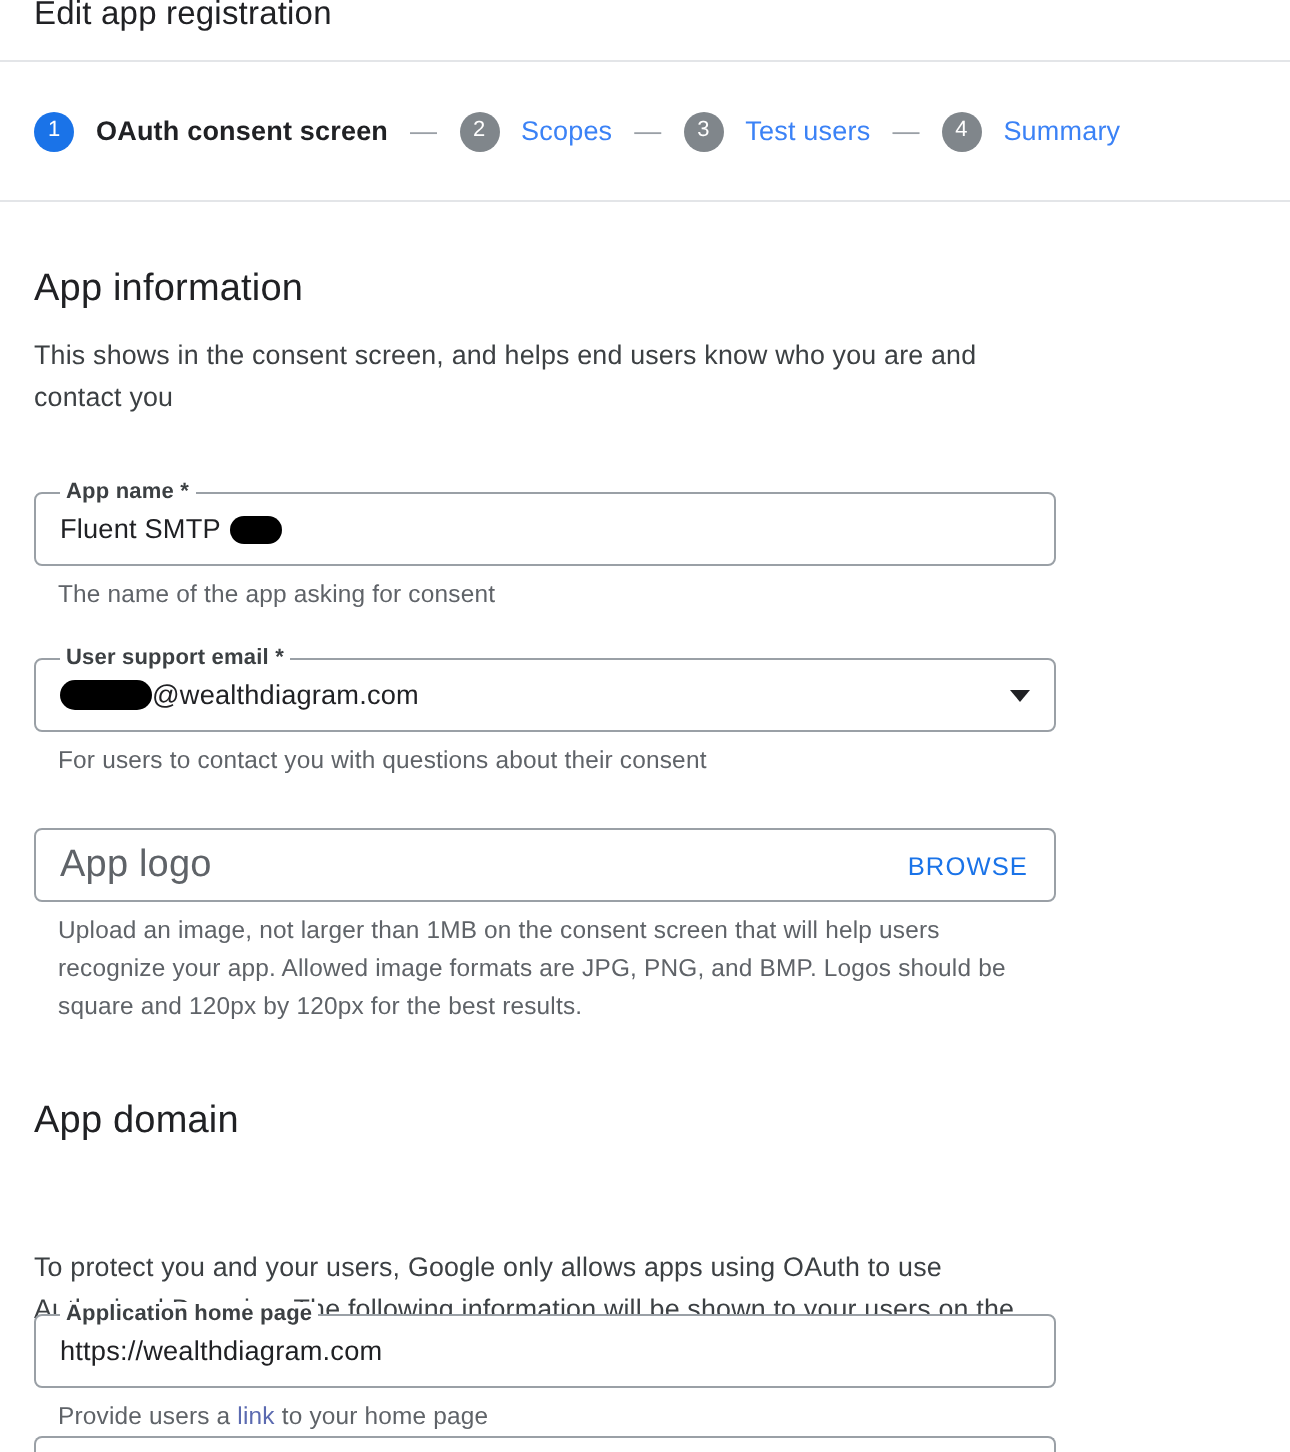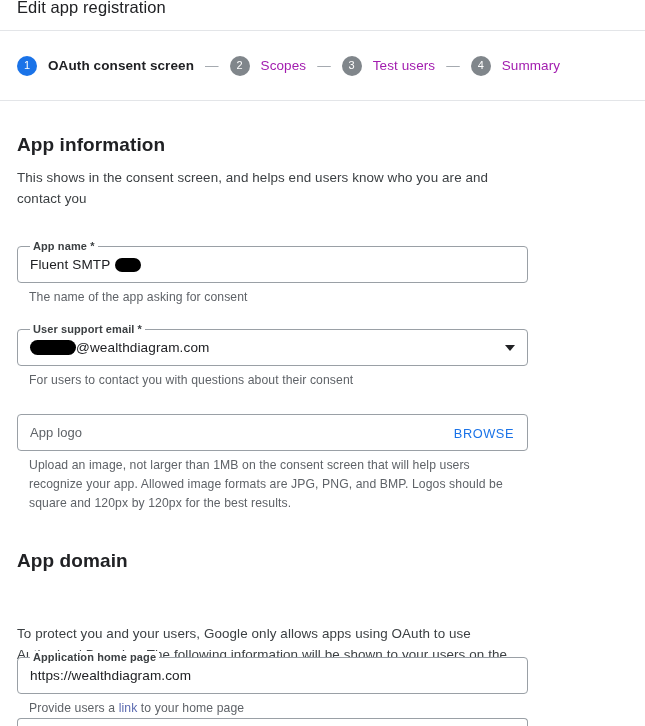--- a/index.html
+++ b/index.html
@@ -33,35 +33,35 @@
   .step { display: flex; align-items: center; }
   .step-badge {
     width: 20px; height: 20px; border-radius: 50%;
     display: flex; align-items: center; justify-content: center;
     color: #fff; font-size: 11px; font-weight: 500;
     flex: 0 0 auto; line-height: 1;
   }
   .step-badge.active { background: #1a73e8; }
   .step-badge.inactive { background: #80868b; }
   .step-label {
-    margin-left: 11px; font-size: 13.5px; color: #a21caf;
+    margin-left: 11px; font-size: 13.5px; color: #3b82f6;
     white-space: nowrap; letter-spacing: .1px;
   }
   .step-label.active { font-weight: 700; color: #202124; }
   .step-sep {
     color: #9aa0a6; font-size: 13.5px; margin: 0 11px;
     user-select: none;
   }
 
   
   .content { position: absolute; left: 0; top: 101px; width: 645px; }
 
   .section-heading {
     margin: 0; padding: 0;
-    font-size: 19px; font-weight: 700; color: #202124;
+    font-size: 19px; font-weight: 400; color: #202124;
     letter-spacing: .1px;
   }
   .section-desc {
     font-size: 13.4px; color: #3c4043; line-height: 21px;
     letter-spacing: .1px;
   }
 
   
   .field { position: absolute; }
   .outline-box {
@@ -77,21 +77,21 @@
     font-size: 11px; font-weight: 700; color: #3c4043;
     background: #fff; padding: 0 3px; line-height: 13px;
     white-space: nowrap; letter-spacing: .1px;
   }
   .field-value {
     font-size: 13.6px; color: #202124; padding-left: 12px;
     letter-spacing: .1px; display: flex; align-items: center;
     white-space: nowrap;
   }
   .field-placeholder {
-    font-size: 13px; color: #5f6368; padding-left: 12px;
+    font-size: 19px; color: #5f6368; padding-left: 12px;
     letter-spacing: .1px; white-space: nowrap;
   }
   .helper {
     font-size: 12.2px; color: #5f6368; line-height: 19px;
     padding-left: 12px; letter-spacing: .1px; margin-top: 5px;
   }
   .helper a { color: #5b6ab0; text-decoration: none; }
 
   .redact {
     display: inline-block;

